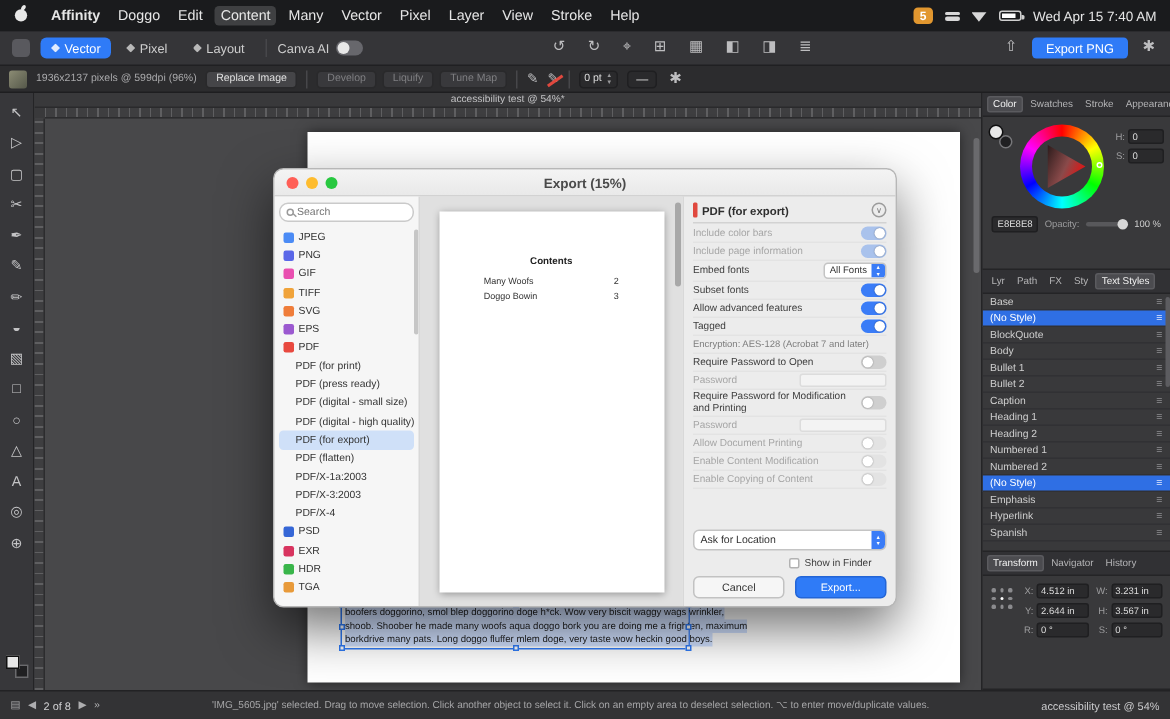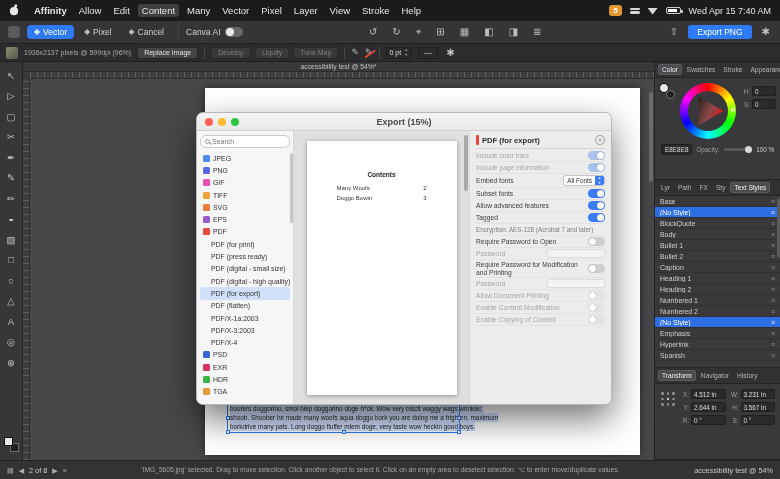--- a/index.html
+++ b/index.html
@@ -63,21 +63,21 @@
   #ruler-h{position:absolute;top:10px;left:7px;right:0;height:7px;background:#3e3e40;border-bottom:1px solid #2c2c2e;background-image:repeating-linear-gradient(90deg,#5f5f61 0,#5f5f61 1px,transparent 1px,transparent 7px);}
   #ruler-v{position:absolute;top:17px;left:0;bottom:0;width:7px;background:#3e3e40;border-right:1px solid #2c2c2e;background-image:repeating-linear-gradient(0deg,#5f5f61 0,#5f5f61 1px,transparent 1px,transparent 7px);}
   #ruler-corner{position:absolute;top:10px;left:0;width:7px;height:7px;background:#39393b;}
   #page{position:absolute;left:182px;top:26px;width:435px;height:367px;background:#ffffff;box-shadow:0 0 8px rgba(0,0,0,.5);}
   #cscroll{position:absolute;right:1px;top:30px;width:4px;height:90px;background:#6a6a6d;border-radius:2px;}
   #textblock{position:absolute;left:22px;top:314px;width:233px;height:31px;border:1px solid #2f7bf7;padding:1px 2px;}
   .tline{font-size:6.4px;line-height:9px;color:#1d1d1d;white-space:nowrap;width:fit-content;background:rgba(122,170,255,.35);}
   .hnd{position:absolute;width:4px;height:4px;background:#fff;border:1px solid #2f7bf7;transform:translate(-50%,-50%);}
 
   
-  #dialog{position:absolute;left:196px;top:112px;width:416px;height:293px;background:#ececec;border:1px solid #b7b7b7;border-radius:7px;box-shadow:0 14px 34px rgba(0,0,0,.55);z-index:30;overflow:hidden;color:#333;}
+  #dialog{position:absolute;left:182px;top:112px;width:416px;height:293px;background:#ececec;border:1px solid #b7b7b7;border-radius:7px;box-shadow:0 14px 34px rgba(0,0,0,.55);z-index:30;overflow:hidden;color:#333;}
   #dtitle{height:18px;display:flex;align-items:center;position:relative;border-bottom:1px solid #d2d2d2;background:linear-gradient(#f4f4f4,#e9e9e9);}
   .lights{display:flex;gap:5px;position:absolute;left:8px;}
   .light{width:8px;height:8px;border-radius:50%;}
   .l-red{background:#ff5f57;}.l-yel{background:#febc2e;}.l-grn{background:#28c840;}
   #dtitle span{flex:1;text-align:center;font-size:9px;font-weight:bold;color:#4a4a4a;}
   #dbody{display:flex;height:274px;}
   #dlist{width:97px;background:#f6f6f6;border-right:1px solid #d8d8d8;padding:4px 3px;position:relative;overflow:hidden;}
   #dsearch{display:flex;align-items:center;height:13px;background:#fff;border:1px solid #cacaca;border-radius:6px;margin-bottom:4px;}
   .mag{width:5px;height:5px;border:1px solid #9a9a9a;border-radius:50%;position:relative;margin:0 2px 0 4px;flex:none;}
   .mag::after{content:"";position:absolute;width:3px;height:1px;background:#9a9a9a;transform:rotate(45deg);right:-2.5px;bottom:-1px;}
@@ -182,21 +182,21 @@
 
 <div id="menubar">
   <span>
     <svg width="10" height="12" viewBox="0 0 10 12">
         <circle cx="5" cy="7.2" r="4.1" fill="#e8e8e8"></circle>
         <ellipse cx="6.6" cy="2.2" rx="1.3" ry="2" fill="#e8e8e8" transform="rotate(32 6.6 2.2)"></ellipse>
       </svg>
   </span>
   <span style="display:flex;gap:4px;align-items:center;">
     <span class="mitem b">Affinity</span>
-      <span class="mitem">Allow</span>
+      <span class="mitem">Doggo</span>
       <span class="mitem">Edit</span>
       <span class="mitem hl">Content</span>
       <span class="mitem">Many</span>
       <span class="mitem">Vector</span>
       <span class="mitem">Pixel</span>
       <span class="mitem">Layer</span>
       <span class="mitem">View</span>
       <span class="mitem">Stroke</span>
       <span class="mitem">Help</span>
   </span>
@@ -221,21 +221,21 @@
         <span>Vector</span>
       </span>
 
       <span class="persona">
         <span class="picon"></span>
         <span>Pixel</span>
       </span>
 
       <span class="persona">
         <span class="picon"></span>
-        <span>Cancel</span>
+        <span>Layout</span>
       </span>
 
   </span>
   <span class="vdiv"></span>
   <span class="canva">
     <span>Canva AI</span>
     <span class="sw">
         <i></i>
       </span>
   </span>
@@ -630,20 +630,37 @@
           </div>
 
           <div class="srow toggle">
             <span class="slabel muted">Enable Copying of Content</span>
             <span class="tgl dim-off">
               <i></i>
             </span>
 
           </div>
 
+      </div>
+      <div id="dsbottom">
+        <div class="loc">
+          <span class="val">Ask for Location</span>
+          <span class="arr">
+              <span>▲</span>
+              <span>▼</span>
+            </span>
+        </div>
+        <div class="finder">
+          <span class="cb"></span>
+          <span>Show in Finder</span>
+        </div>
+        <div class="btnrow">
+          <span class="dbtn plain">Cancel</span>
+          <span class="dbtn primary">Export...</span>
+        </div>
       </div>
     </div>
   </div>
 </div>
 
 <div id="rightcol">
   <div class="panel" id="p-color">
     <div class="ptabs">
       <span class="ptab sel">Color</span>
         <span class="ptab">Swatches</span>

